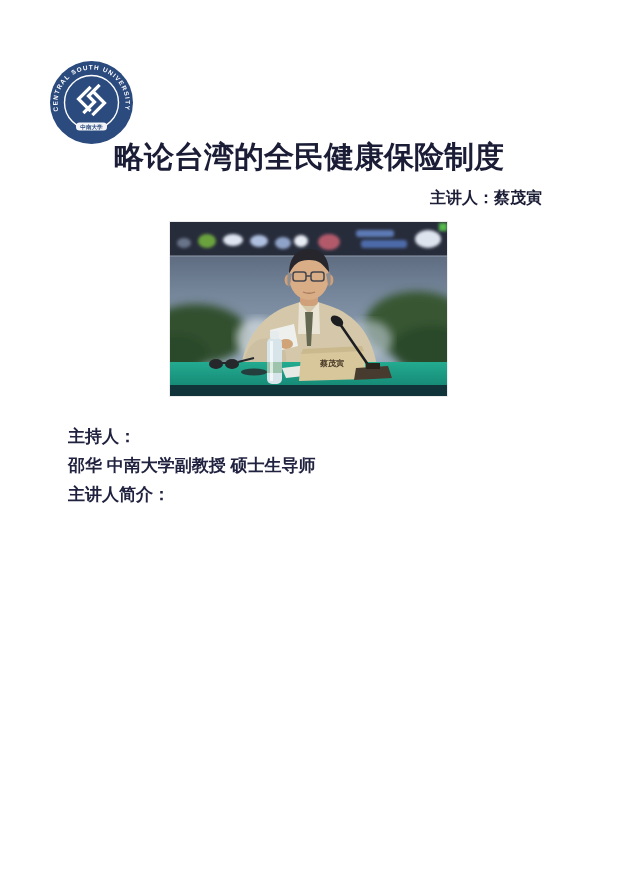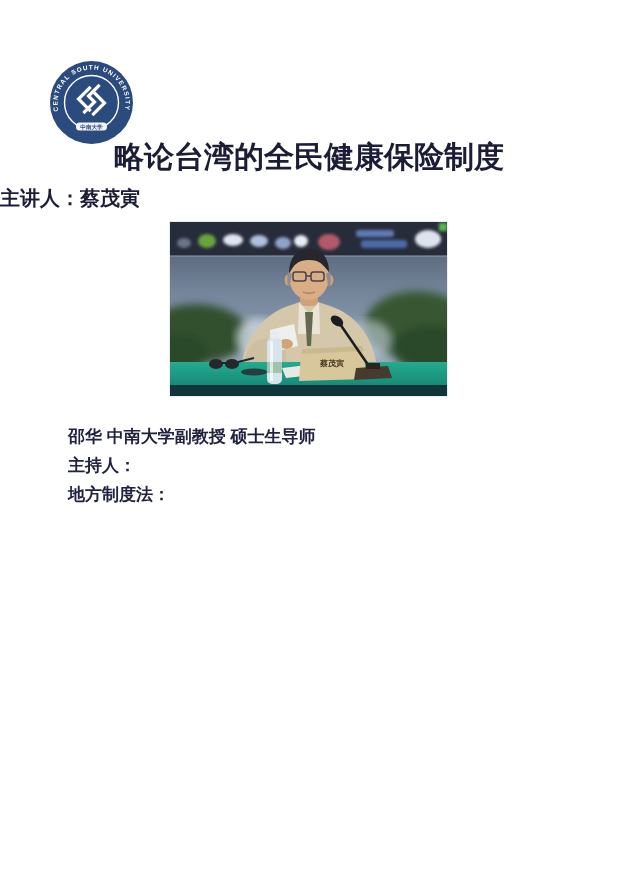--- a/index.html
+++ b/index.html
@@ -32,22 +32,22 @@
     font-weight: bold;
     color: #1b1d36;
     letter-spacing: 0px;
     line-height: 42px;
   }
   .doc-subtitle {
     position: absolute;
     left: 0;
     top: 187px;
     width: 542px;
-    text-align: left;
-    font-size: 20px;
+    text-align: right;
+    font-size: 16px;
     font-weight: bold;
     color: #1b1d36;
     line-height: 22px;
   }
   .photo-frame {
     position: absolute;
     left: 169px;
     top: 221px;
     width: 277px;
     height: 174px;
@@ -212,18 +212,18 @@
           <line x1="203" y1="150" x2="170" y2="102" stroke="#1c1d20" stroke-width="2.6"></line>
           <ellipse cx="167" cy="99" rx="7" ry="4.5" fill="#1c1d20" transform="rotate(35 167 99)"></ellipse>
           <path d="M 186,146 L 218,144 222,156 184,158 Z" fill="#473a2e"></path>
           <rect x="196" y="141" width="14" height="6" fill="#2b241d"></rect>
         </g>
       </g>
     </svg>
   </div>
 
   <div class="details">
+    <div class="line">主持人：</div>
     <div class="line">邵华 中南大学副教授 硕士生导师</div>
-    <div class="line">主持人：</div>
-    <div class="line">地方制度法：</div>
+    <div class="line">主讲人简介：</div>
   </div>
 
 </div>
 
 </body></html>

